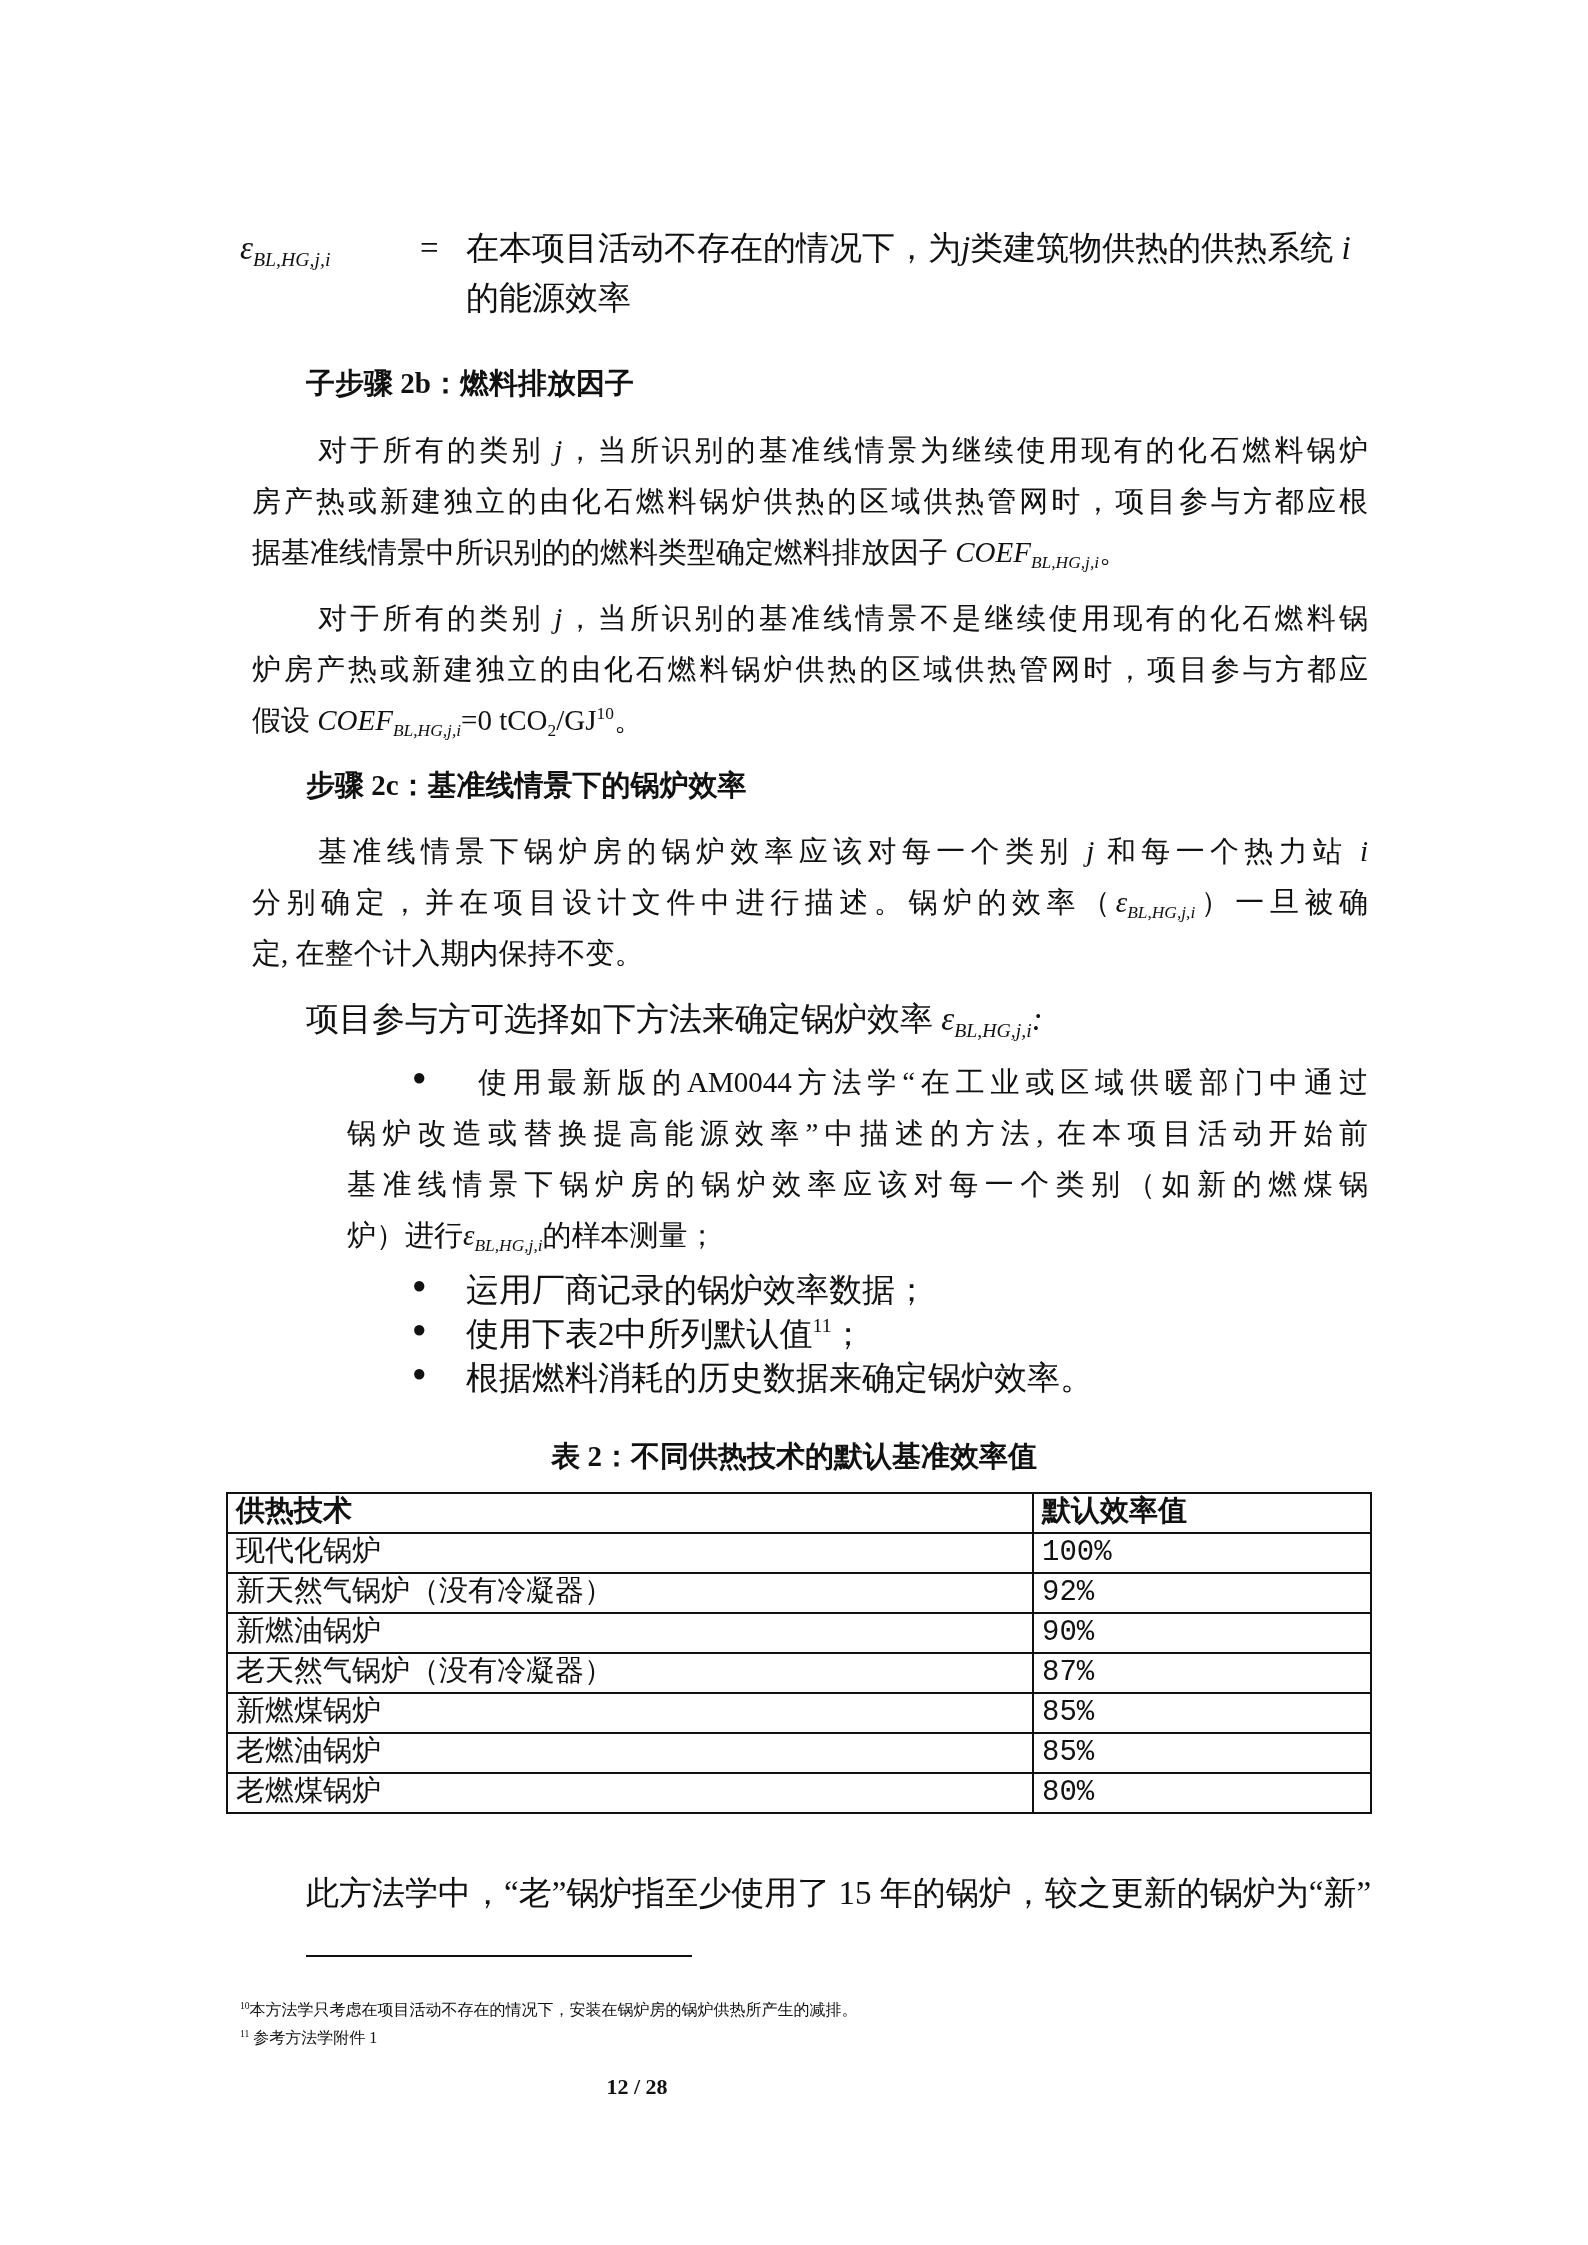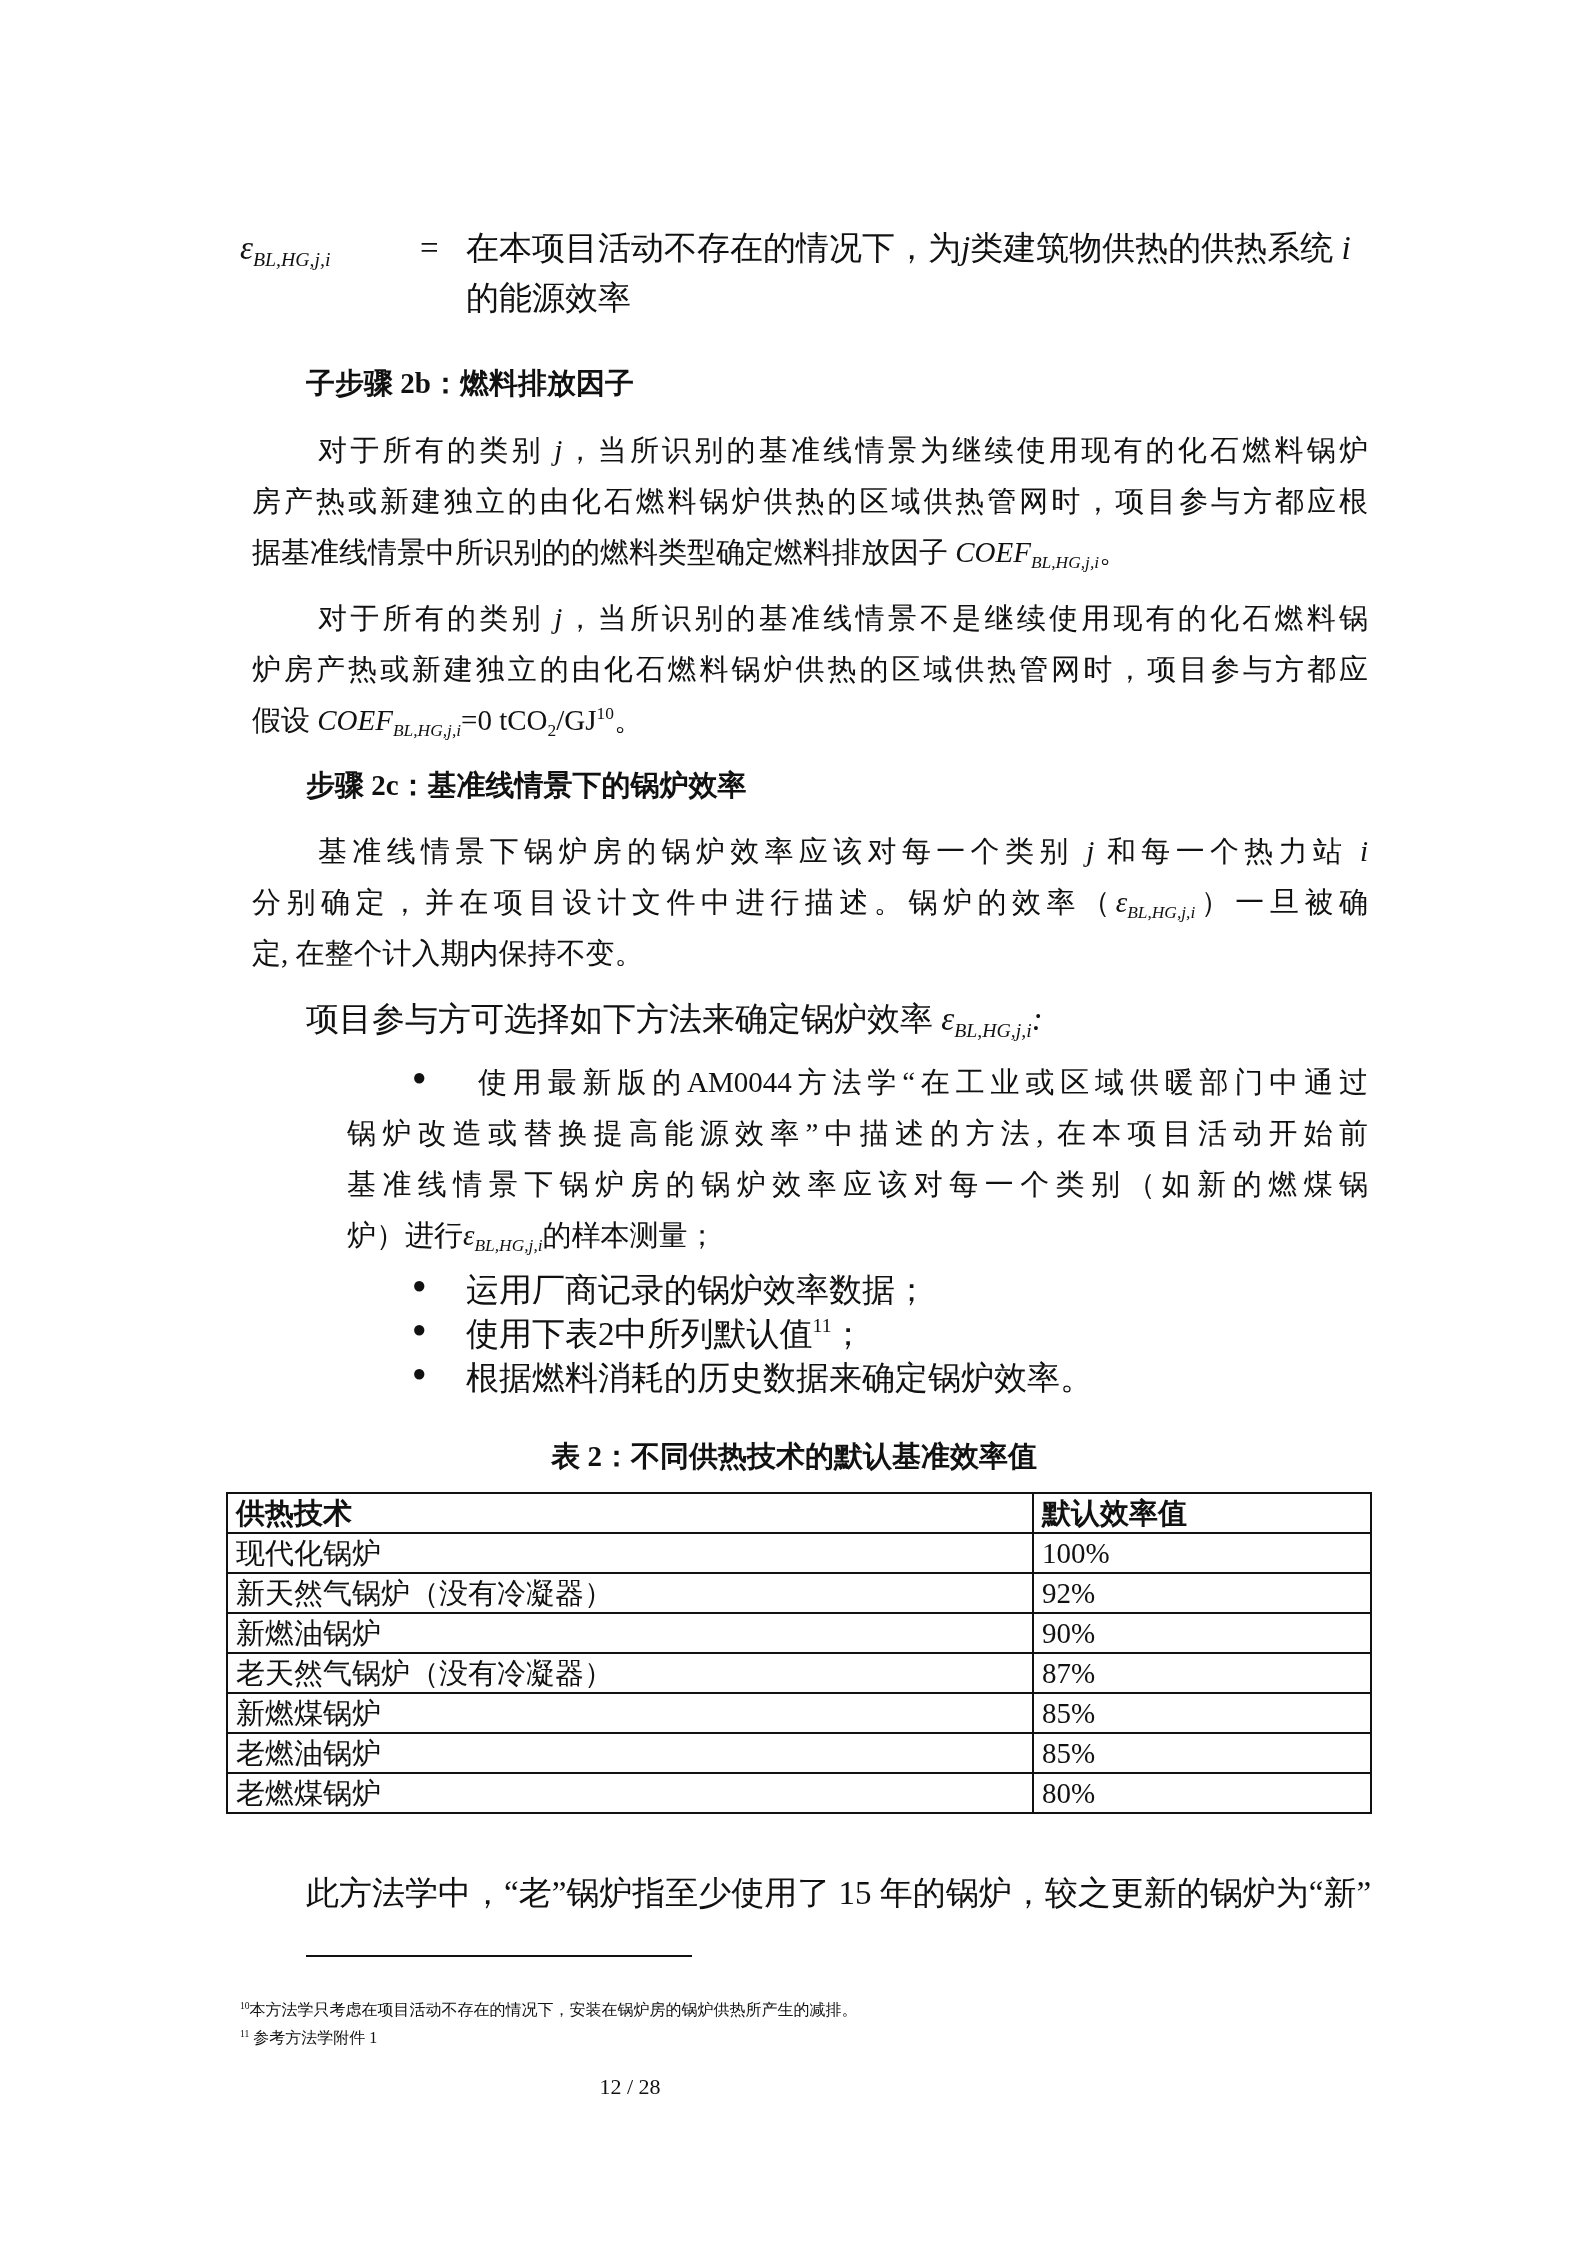--- a/index.html
+++ b/index.html
@@ -10,26 +10,26 @@
   .it { font-style:italic; }
   sub, sup { font-size:0.6em; line-height:0; }
   sub { vertical-align:-0.35em; }
   sup { vertical-align:0.65em; }
   .h { font-weight:bold; font-size:29px; }
   .para { position:absolute; left:240px; width:1116px; font-size:29px; line-height:51px; text-align:justify;margin-left:12px; }
   .para .line { display:block; white-space:nowrap; text-align-last:justify; }
   .para .line.last { text-align-last:left; }
   .bullet-dot { position:absolute; font-size:24px; }
   table.t2 { position:absolute; left:226px; top:1492px; width:1146px; border-collapse:collapse; }
-  table.t2 td { border:2.5px solid #111; font-size:29px; height:38px; padding:0 8px; line-height:38px; }
+  table.t2 td { border:2.5px solid #111; font-size:29px; height:38px; padding:0 8px; line-height:38px;font-family:Liberation Mono, monospace; }
   table.t2 td.c2 { width:320px; }
   table.t2 tr.hdr td { font-weight:bold; }
   .fn { font-size:16px; line-height:28px; position:absolute; left:240px; white-space:nowrap; }
   .fnrule { position:absolute; left:306px; top:1955px; width:386px; border-top:2px solid #111; }
-  .pageno { position:absolute; left:0; width:1260px; top:2074px; text-align:center; font-size:22px; }
+  .pageno { position:absolute; left:7px; width:1260px; top:2074px; text-align:center; font-size:22px;font-weight:bold; }
 </style>
 </head>
 <body>
 
 <div class="abs txt it" style="left:240px; top:223px;"><span>ε</span><sub>BL,HG,j,i</sub></div>
 <div class="abs txt" style="left:420px; top:223px;">=</div>
 <div class="abs txt" style="left:466px; top:223px;"><span>在本项目活动不存在的情况下，为</span><span class="it">j</span><span>类建筑物供热的供热系统</span> <span class="it">i</span></div>
 <div class="abs txt" style="left:466px; top:273px;">的能源效率</div>
 
 <div class="abs txt h" style="left:306px; top:358px;">子步骤 2b：燃料排放因子</div>

